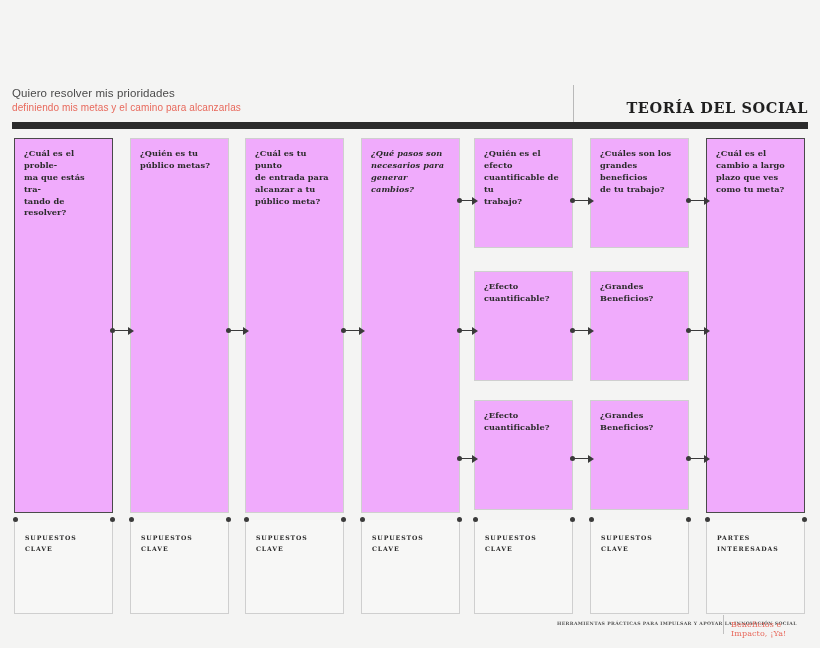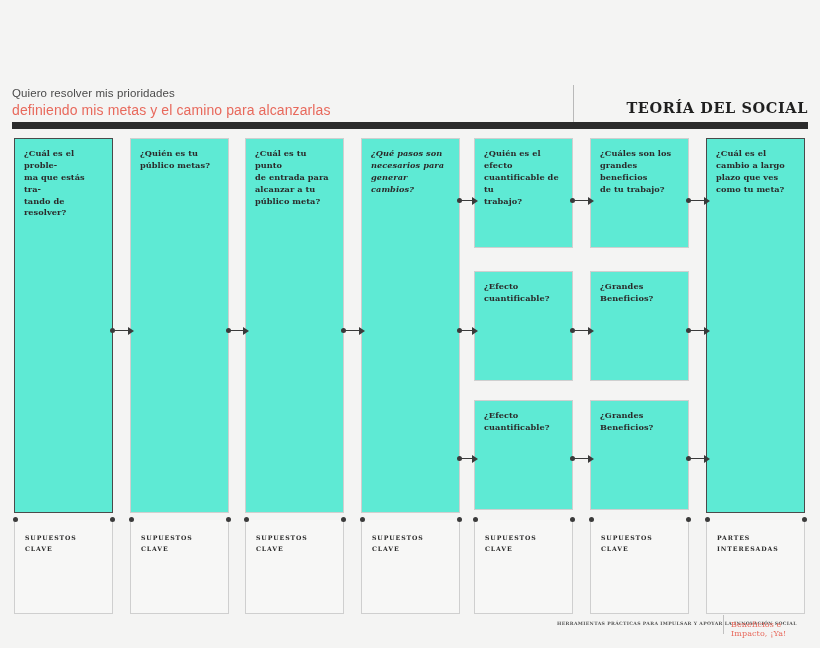--- a/index.html
+++ b/index.html
@@ -38,42 +38,42 @@
     display: flex; align-items: center; justify-content: center;
     line-height: 1;
   }
 
   .head-line1 {
     position: absolute; left: 12px; top: 87px;
     font-size: 11.5px; color: #4a4a4a; letter-spacing: .1px;
   }
   .head-line2 {
     position: absolute; left: 12px; top: 102px;
-    font-size: 14px; color: #e8695c; letter-spacing: .1px;
+    font-size: 10px; color: #e8695c; letter-spacing: .1px;
   }
 
   .head-divider {
     position: absolute; left: 573px; top: 85px;
     width: 1px; height: 40px; background: #b9b9b9;
   }
   .head-title {
     position: absolute; right: 12px; top: 99px;
     font-family: "DejaVu Serif", serif;
     font-size: 14.5px; font-weight: bold;
     letter-spacing: .6px; color: #1f1f1f;
   }
   .bar-top {
     position: absolute; left: 12px; top: 122px;
     width: 796px; height: 7px; background: #2b2b2b;
   }
 
   
   .box {
     position: absolute;
-    background: #5eead4;
+    background: #f0abfc;
     border: 1px solid #cfcfcf;
   }
   .box.strong { border: 1.6px solid #4a4a4a; }
   .box .q {
     position: absolute; left: 9px; top: 9px; right: 8px;
     font-family: "DejaVu Serif", serif;
     font-size: 8.2px; font-weight: bold;
     line-height: 1.45; color: #2b2b2b;
     letter-spacing: .05px;
   }

